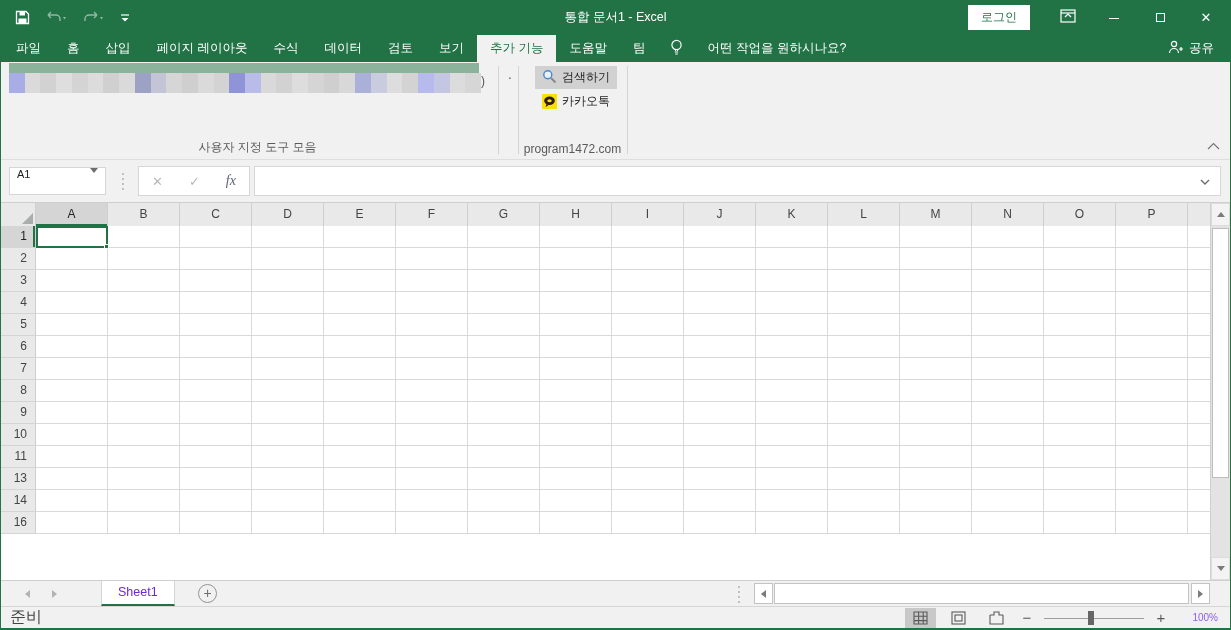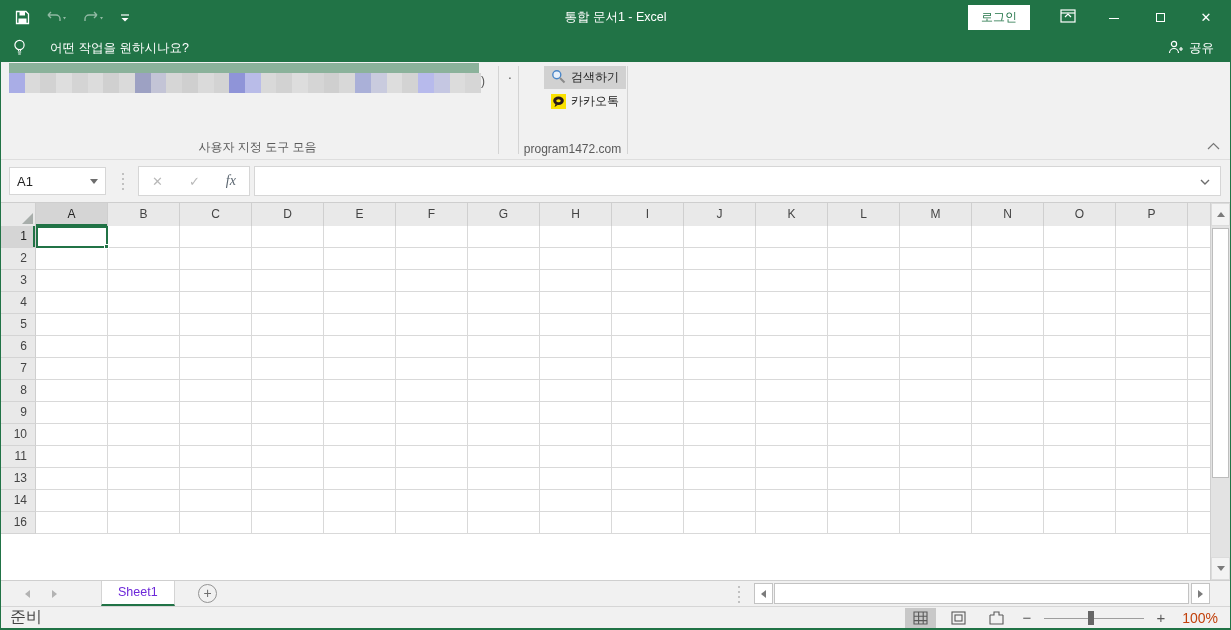--- a/index.html
+++ b/index.html
@@ -35,30 +35,30 @@
   .blur-strip { position:absolute; left:8px; top:1px; width:470px; height:10px; }
   .blur-row { position:absolute; left:8px; top:11px; width:472px; height:20px; display:flex; }
   .blur-block { flex:1 0 auto; height:20px; }
   .trunc-char { position:absolute; left:480px; top:12px; color:#555; font-size:12px; }
   .group-label { position:absolute; bottom:3px; text-align:center; font-size:12px; color:#5a5a5a; white-space:nowrap; }
   .glabel-1 { left:8px; width:497px; }
   .glabel-2 { left:517px; width:109px; }
   .rib-sep { position:absolute; top:4px; height:88px; width:1px; background:#d4d4d4; }
   .dot-item { position:absolute; left:501px; top:6px; width:16px; text-align:center; color:#444; }
   .rib-btn { position:absolute; left:534px; height:23px; display:flex; align-items:center; gap:5px;
-             padding:0 7px; font-size:12px; color:#222; white-space:nowrap;margin-left:9px; }
+             padding:0 7px; font-size:12px; color:#222; white-space:nowrap; }
   .rib-btn.hl { background:#d1d1d1; }
   .kakao-icon { width:15px; height:15px; display:inline-flex; align-items:center; justify-content:center; }
   .collapse-chev { position:absolute; right:9px; bottom:6px; }
 
   
   .formula-row { position:absolute; top:160px; left:0; width:100%; height:43px; background:#f1f1f1;
                  border-bottom:1px solid #cecece; }
   .name-box { position:absolute; left:8px; top:7px; width:97px; height:28px; background:#fff;
-              border:1px solid #d6d6d6; display:flex; align-items:center; font-size:13px; color:#222; }
+              border:1px solid #d6d6d6; display:flex; font-size:11px; color:#222; }
   .name-box .val { padding-left:7px; flex:1; }
   .nb-arrow { width:0; height:0; border-left:4px solid transparent; border-right:4px solid transparent;
               border-top:5px solid #6d6d6d; margin-right:7px; }
   .vdots { position:absolute; width:2px; height:2px; background:#b0b0b0; border-radius:50%;
            box-shadow:0 5px 0 #b0b0b0, 0 10px 0 #b0b0b0, 0 15px 0 #b0b0b0; }
   .fdots { left:121px; top:13px; }
   .fx-box { position:absolute; left:137px; top:6px; width:112px; height:30px; background:#fff;
             border:1px solid #d6d6d6; display:flex; align-items:center; justify-content:space-around; }
   .fx-cancel, .fx-enter { color:#b8b8b8; font-size:13px; }
   .fx-fn { font-family:"Liberation Serif","DejaVu Serif",serif; font-style:italic; font-size:14px; color:#5b6670; }
@@ -119,21 +119,21 @@
   .statusbar { position:absolute; top:606px; left:0; width:100%; height:22px; background:#f1f1f1;
                border-top:1px solid #d6d6d6; display:flex; align-items:center; }
   .status-mode { padding-left:9px; font-size:16px; color:#444; }
   .status-right { margin-left:auto; display:flex; align-items:center; gap:7px; padding-right:12px; }
   .view-btn { width:31px; height:20px; display:flex; align-items:center; justify-content:center; }
   .view-btn.active { background:#c8c8c8; }
   .zoom-sign { color:#5a5a5a; font-size:15px; width:16px; text-align:center; }
   .zoom-track { position:relative; width:100px; height:14px; margin:0 2px; }
   .zoom-track .line { position:absolute; top:7px; left:0; width:100%; height:1px; background:#9e9e9e; }
   .zoom-thumb { position:absolute; left:44px; top:0; width:6px; height:14px; background:#666; }
-  .zoom-level { font-size:14px; color:#c2410c; width:42px; text-align:right; }
+  .zoom-level { font-size:10px; color:#8b5cf6; width:42px; text-align:right; }
 </style>
 </head>
 <body>
 
 <div class="window">
 
   <div class="titlebar">
     <div class="qat">
       <span class="qat-btn">
         <svg width="15" height="15" viewBox="0 0 15 15">
@@ -171,20 +171,33 @@
             <path d="M1 4 h14" stroke="#fff" stroke-width="1.2"></path>
           </svg>
       </span>
       <span class="winctl"><span class="minimize-bar"></span></span>
       <span class="winctl"><span class="maximize-box"></span></span>
       <span class="winctl">✕</span>
     </div>
   </div>
 
   <div class="tabrow">
+    <div class="tabs">
+        <div class="tab">파일</div>
+        <div class="tab">홈</div>
+        <div class="tab">삽입</div>
+        <div class="tab">페이지 레이아웃</div>
+        <div class="tab">수식</div>
+        <div class="tab">데이터</div>
+        <div class="tab">검토</div>
+        <div class="tab">보기</div>
+        <div class="tab selected">추가 기능</div>
+        <div class="tab">도움말</div>
+        <div class="tab">팀</div>
+      </div>
     <div class="tellme">
       <span>
         <svg width="13" height="17" viewBox="0 0 13 17">
             <circle cx="6.5" cy="6" r="4.6" fill="none" stroke="#fff" stroke-width="1.2"></circle>
             <path d="M4.8 13h3.4M5.2 15h2.6" stroke="#fff" stroke-width="1.2"></path>
             <path d="M5.5 10.5v1.5M7.5 10.5v1.5" stroke="#fff" stroke-width="1"></path>
           </svg>
       </span>
       <span>어떤 작업을 원하시나요?</span>
     </div>

